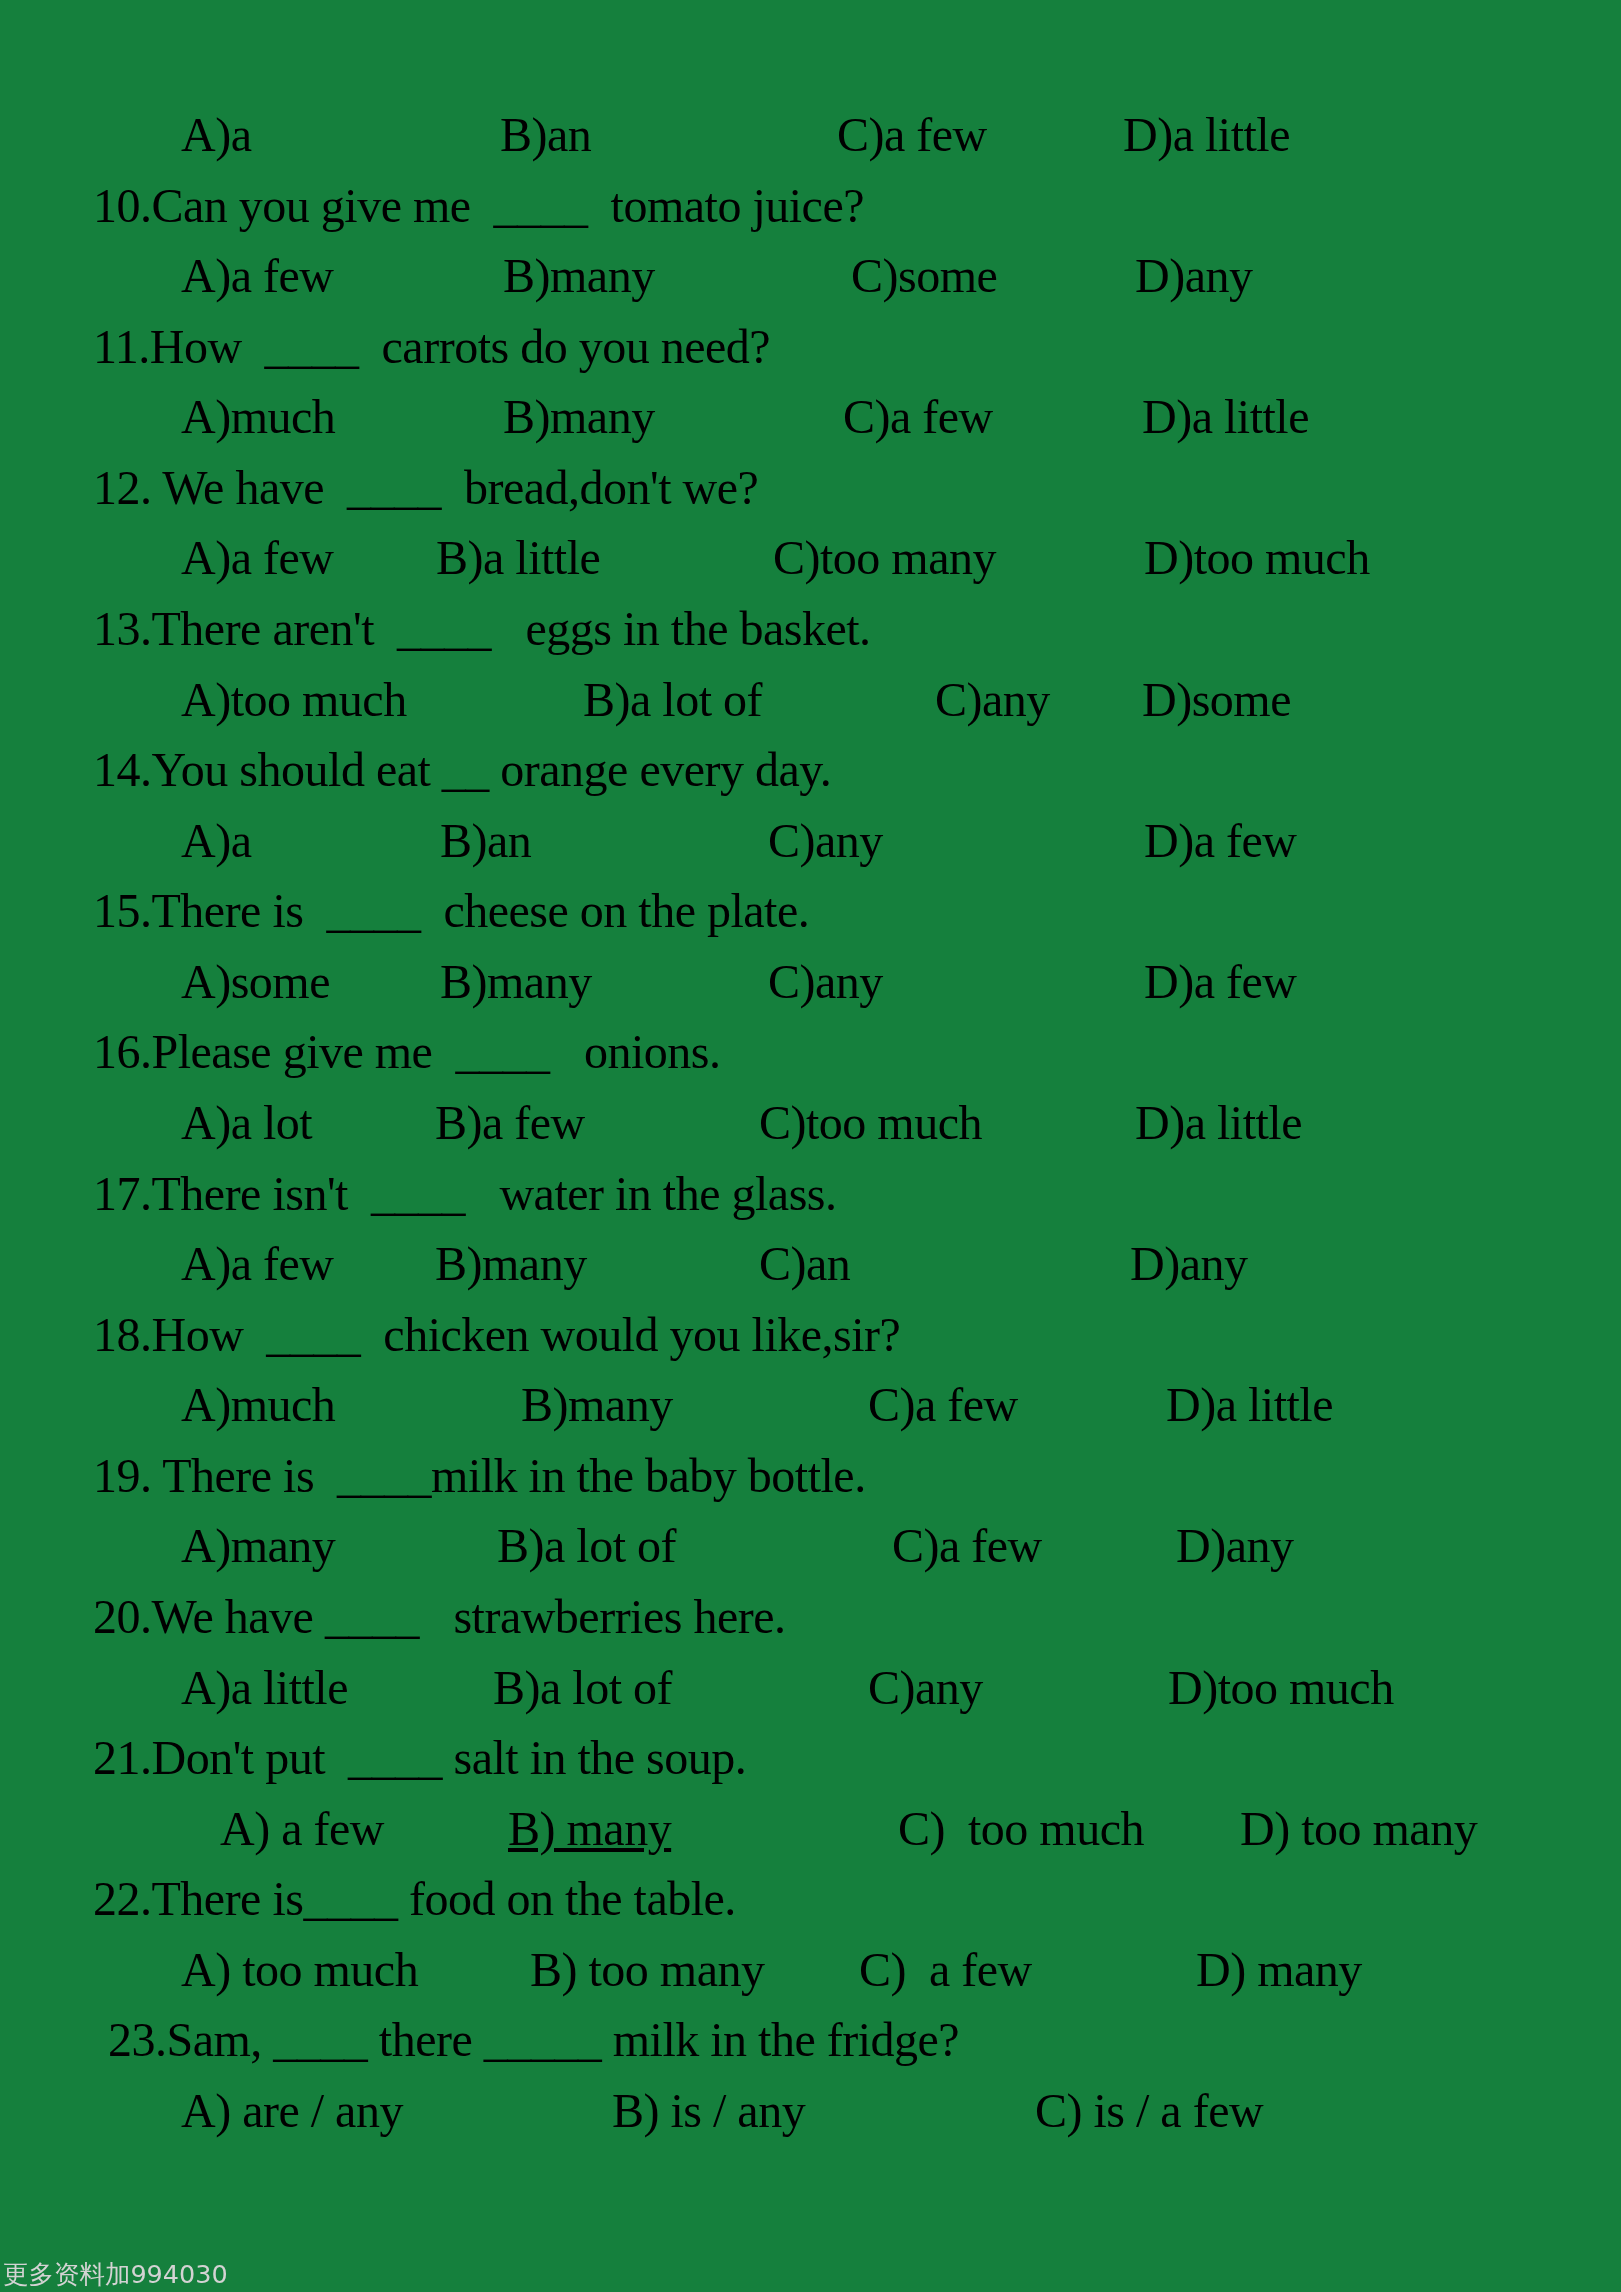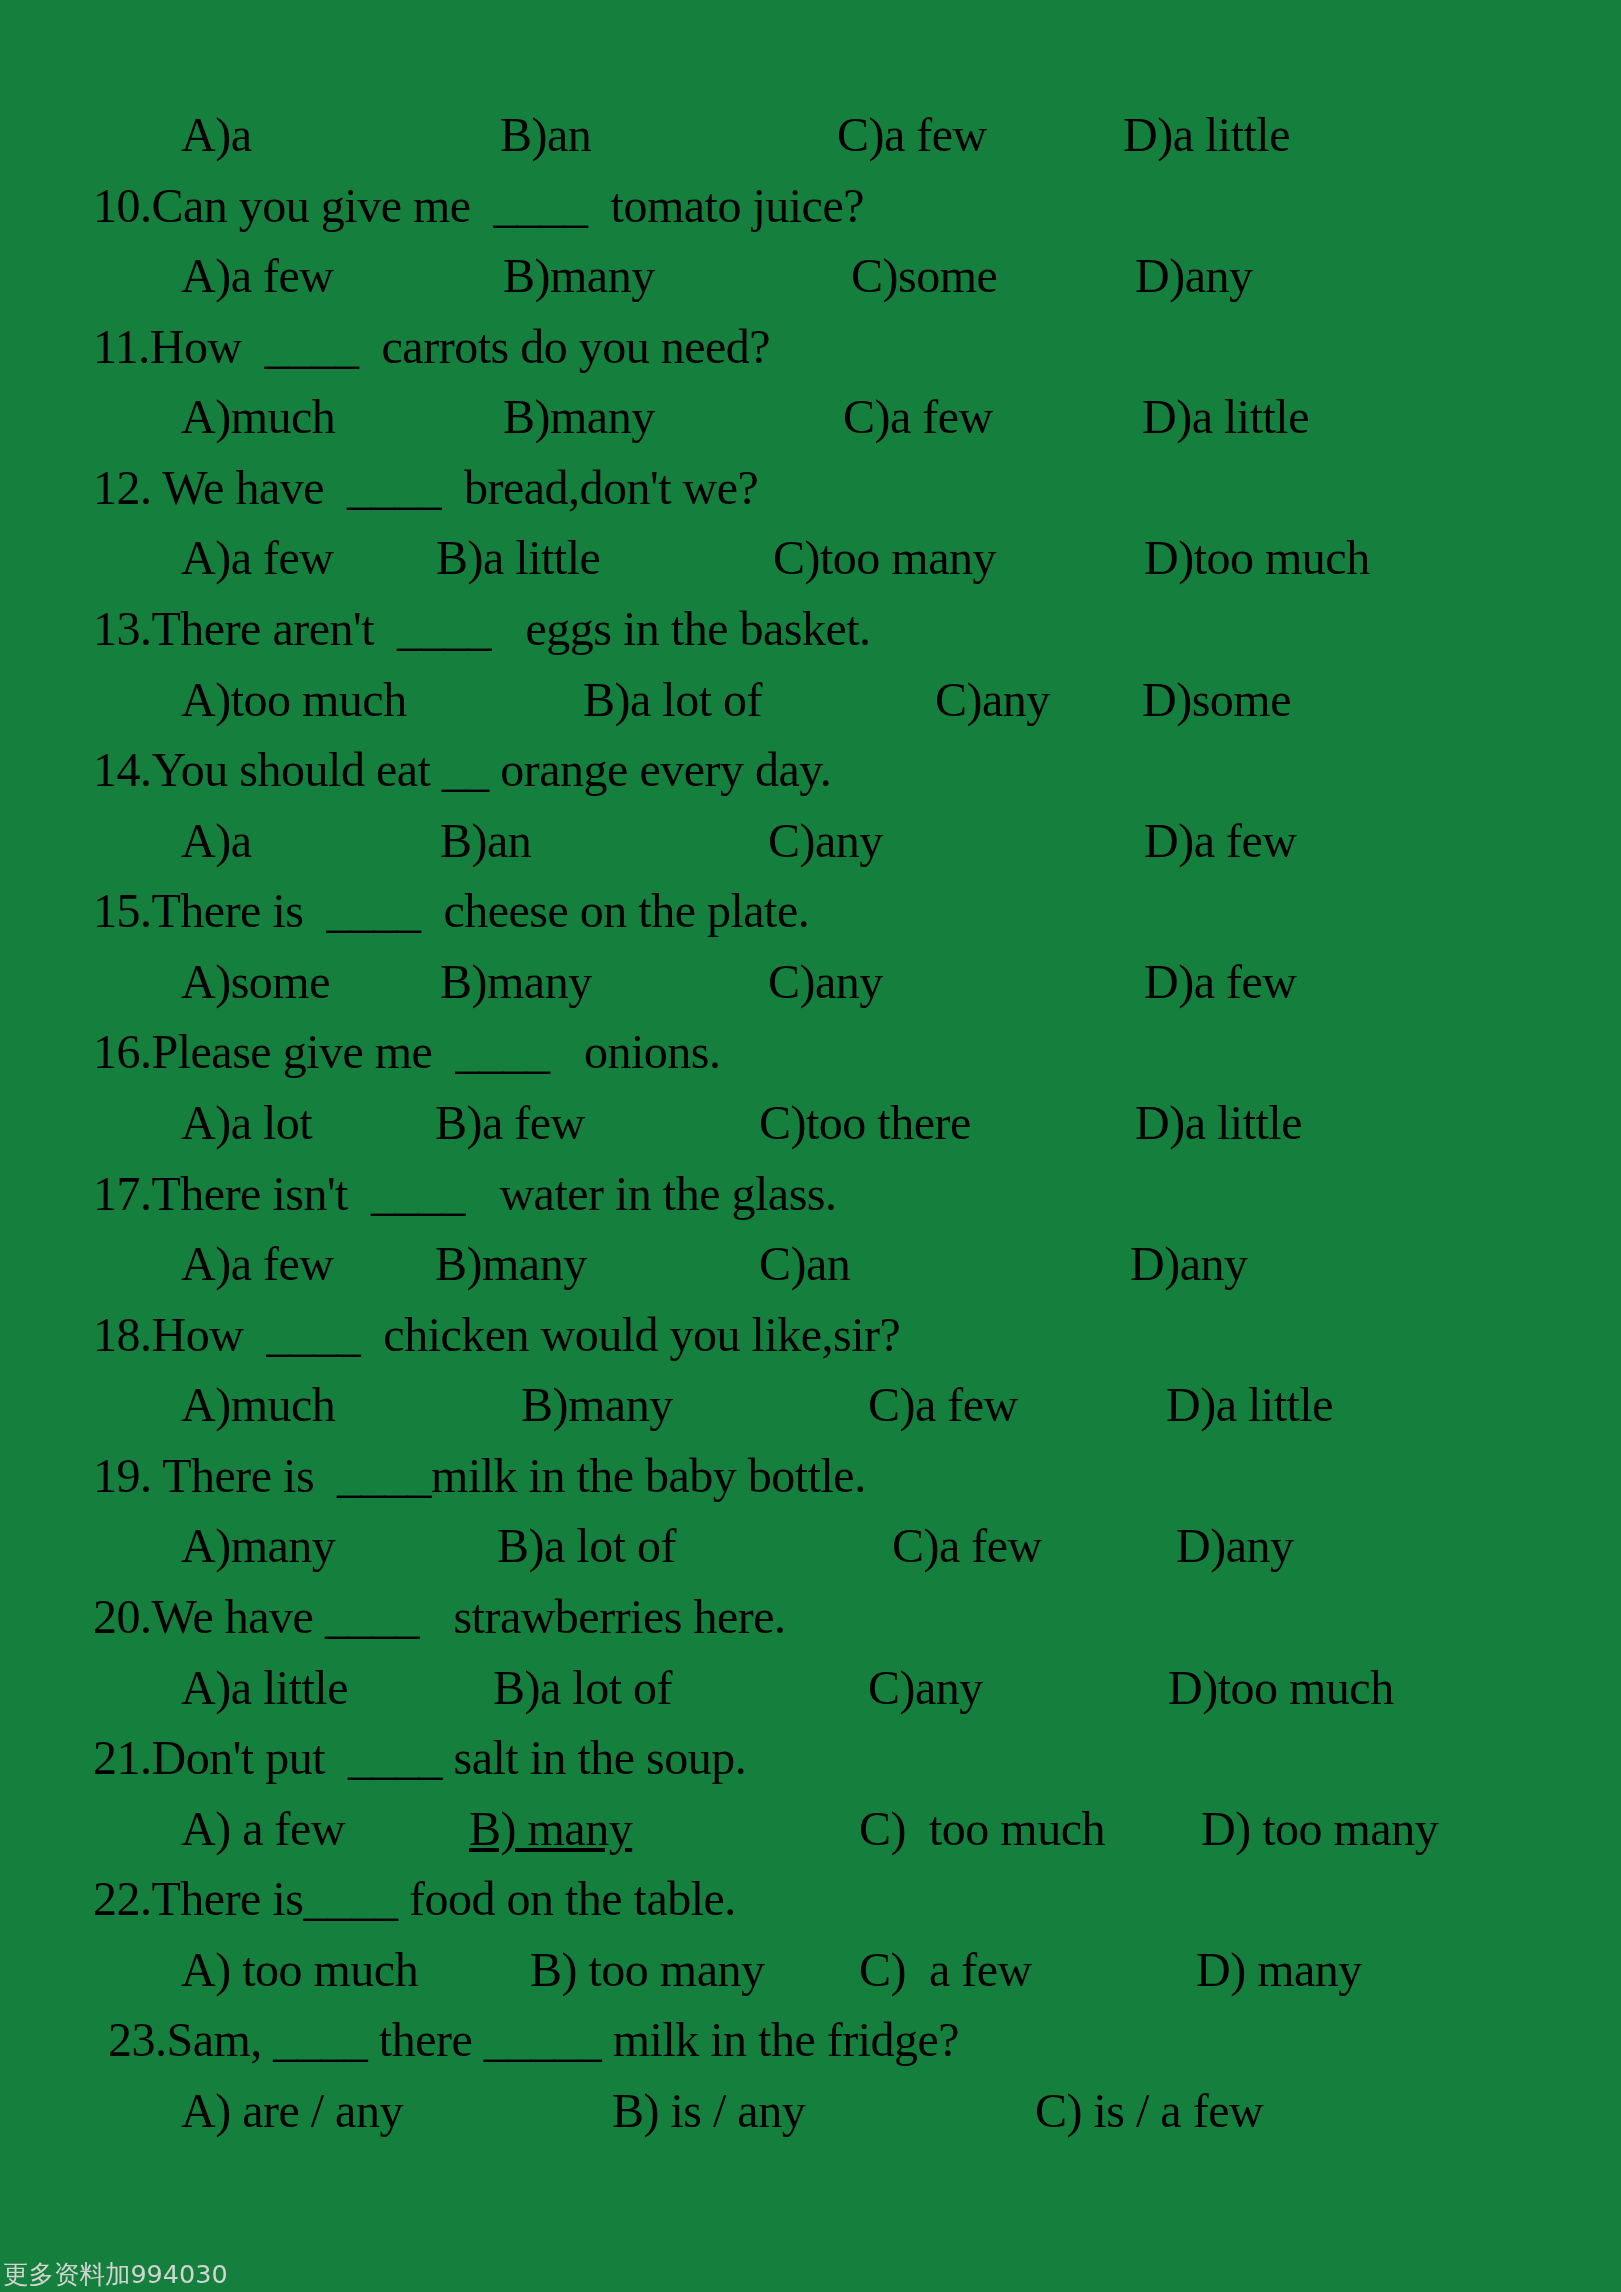--- a/index.html
+++ b/index.html
@@ -102,21 +102,21 @@
         <span class="txt" style="left: 440px;">B)many</span>
         <span class="txt" style="left: 768px;">C)any</span>
         <span class="txt" style="left: 1144px;">D)a few</span>
       </div>
       <div class="row" style="top: 1016px;">
         <span class="txt" style="left: 93px;">16.Please give me  ____   onions.</span>
       </div>
       <div class="row" style="top: 1087px;">
         <span class="txt" style="left: 181px;">A)a lot</span>
         <span class="txt" style="left: 435px;">B)a few</span>
-        <span class="txt" style="left: 759px;">C)too there</span>
+        <span class="txt" style="left: 759px;">C)too much</span>
         <span class="txt" style="left: 1135px;">D)a little</span>
       </div>
       <div class="row" style="top: 1158px;">
         <span class="txt" style="left: 93px;">17.There isn't  ____   water in the glass.</span>
       </div>
       <div class="row" style="top: 1228px;">
         <span class="txt" style="left: 181px;">A)a few</span>
         <span class="txt" style="left: 435px;">B)many</span>
         <span class="txt" style="left: 759px;">C)an</span>
         <span class="txt" style="left: 1130px;">D)any</span>
@@ -144,21 +144,21 @@
       </div>
       <div class="row" style="top: 1652px;">
         <span class="txt" style="left: 181px;">A)a little</span>
         <span class="txt" style="left: 493px;">B)a lot of</span>
         <span class="txt" style="left: 868px;">C)any</span>
         <span class="txt" style="left: 1168px;">D)too much</span>
       </div>
       <div class="row" style="top: 1722px;">
         <span class="txt" style="left: 93px;">21.Don't put  ____ salt in the soup.</span>
       </div>
-      <div class="row" style="top: 1793px;">
+      <div class="row" style="top: 1793px; margin-left: 39px;">
         <span class="txt" style="left: 181px;">A) a few</span>
         <span class="txt" style="left: 469px; text-decoration: underline;">B) many</span>
         <span class="txt" style="left: 859px;">C)  too much</span>
         <span class="txt" style="left: 1201px;">D) too many</span>
       </div>
       <div class="row" style="top: 1863px;">
         <span class="txt" style="left: 93px;">22.There is____ food on the table.</span>
       </div>
       <div class="row" style="top: 1934px;">
         <span class="txt" style="left: 181px;">A) too much</span>

